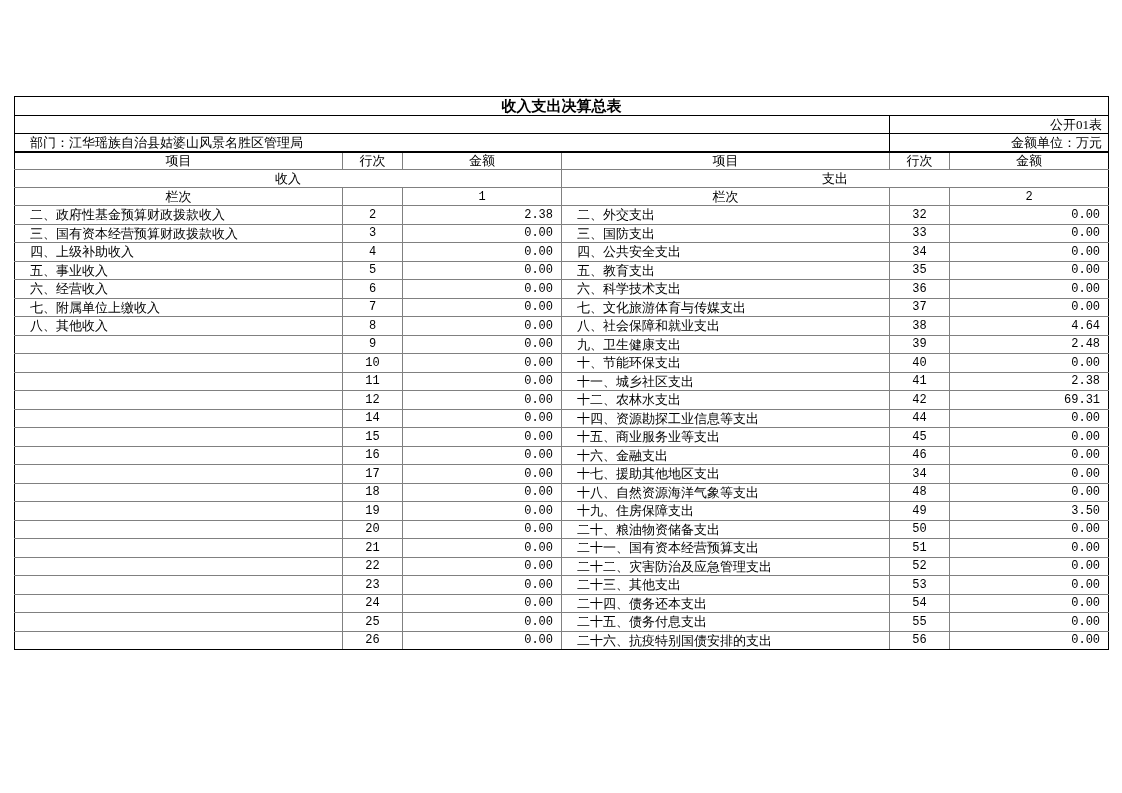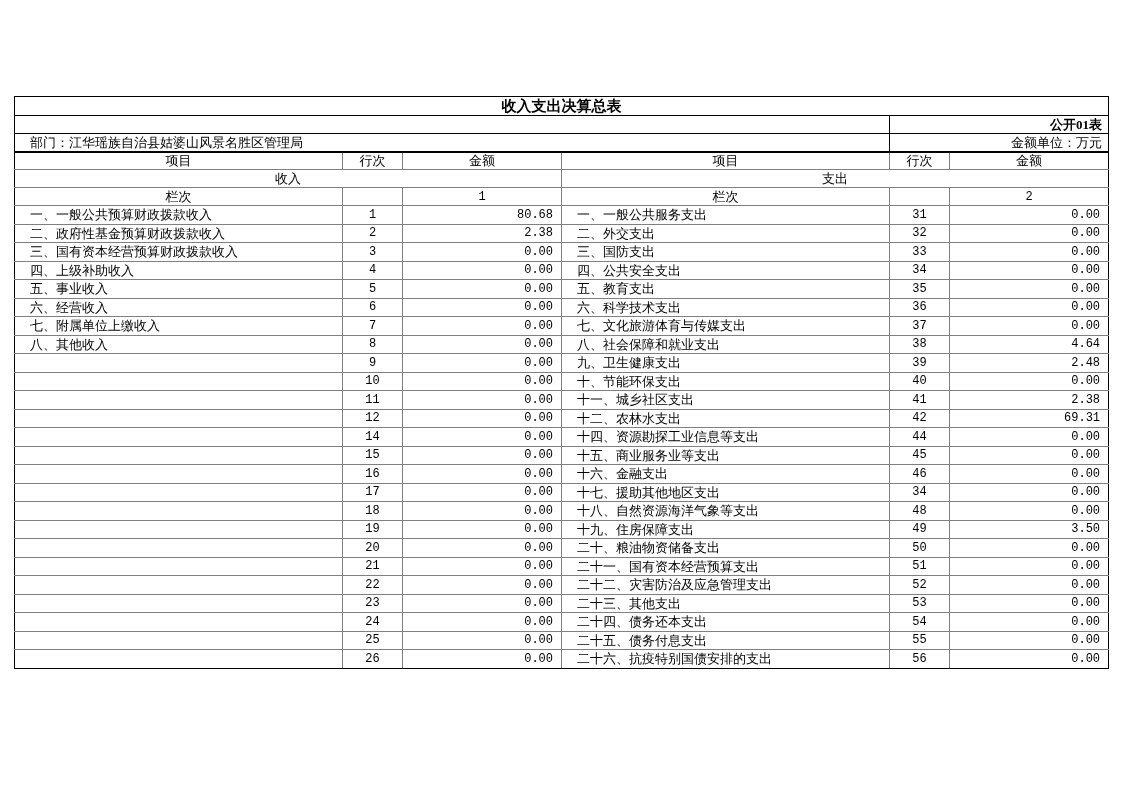--- a/index.html
+++ b/index.html
@@ -36,21 +36,21 @@
   
   tr.hdr td { border-color: #000000; }
   tr.dept td { border-bottom-width: 2px; border-bottom-color: #000000; }
   
   td:first-child { border-left-color: #000000; }
   td:last-child { border-right-color: #000000; }
   tr.title-row td { border-top-color: #000000; }
   tbody.rows tr:last-child td { border-bottom-color: #000000; }
 
   td.title { font-weight: bold; font-size: 15px; text-align: center; }
-  .bold { font-weight: bold; }
+  .bold { font-weight: normal; }
   .right { text-align: right; padding-right: 6px; }
   .item { text-align: left; padding-left: 15px; }
   .ctr { text-align: center; }
   .num {
     font-family: "Liberation Mono", "DejaVu Sans Mono", monospace;
     font-size: 12px;
   }
   .amt { text-align: right; padding-right: 8px; }
 </style>
 </head>
@@ -94,28 +94,20 @@
         <td class="ctr">栏次</td>
         <td class="ctr"></td>
         <td class="ctr num">1</td>
         <td class="ctr">栏次</td>
         <td class="ctr"></td>
         <td class="ctr num">2</td>
       </tr>
     </tbody>
     <tbody class="rows" id="rows">
         <tr class="grid">
-          <td class="item">一、一般公共预算财政拨款收入</td>
-          <td class="num ctr">1</td>
-          <td class="num amt">80.68</td>
-          <td class="item">一、一般公共服务支出</td>
-          <td class="num ctr">31</td>
-          <td class="num amt">0.00</td>
-        </tr>
-        <tr class="grid">
           <td class="item">二、政府性基金预算财政拨款收入</td>
           <td class="num ctr">2</td>
           <td class="num amt">2.38</td>
           <td class="item">二、外交支出</td>
           <td class="num ctr">32</td>
           <td class="num amt">0.00</td>
         </tr>
         <tr class="grid">
           <td class="item">三、国有资本经营预算财政拨款收入</td>
           <td class="num ctr">3</td>

